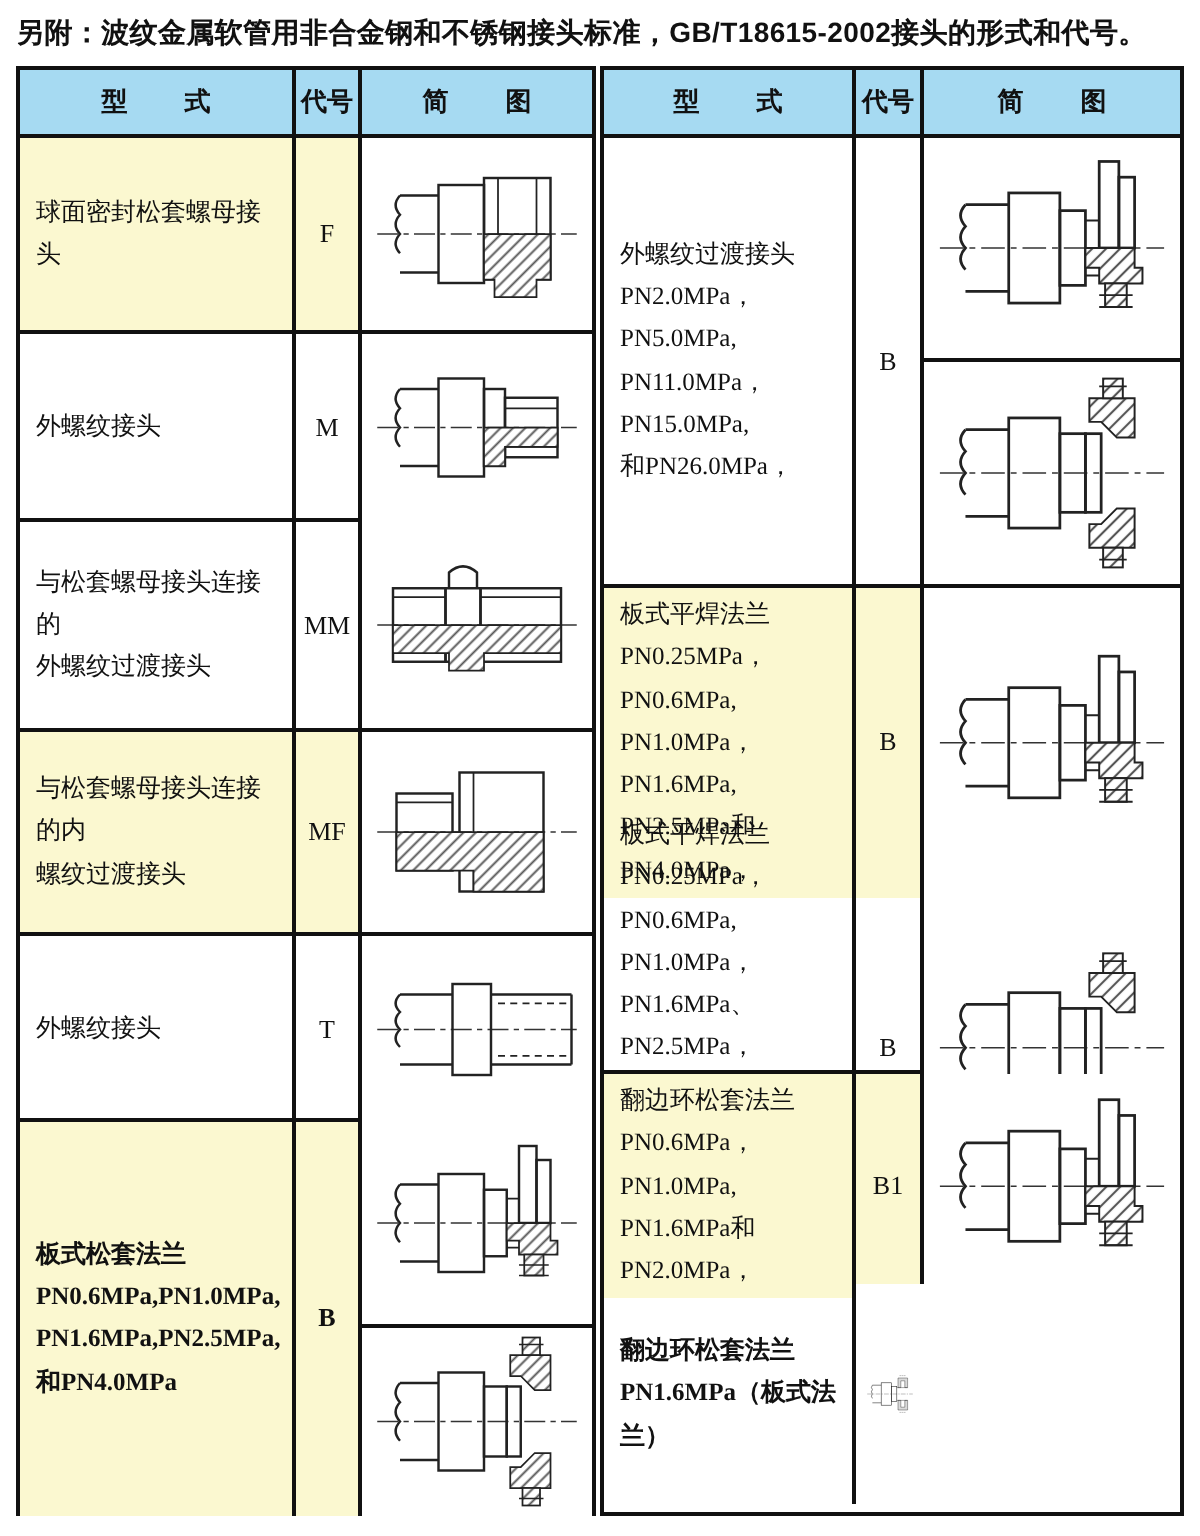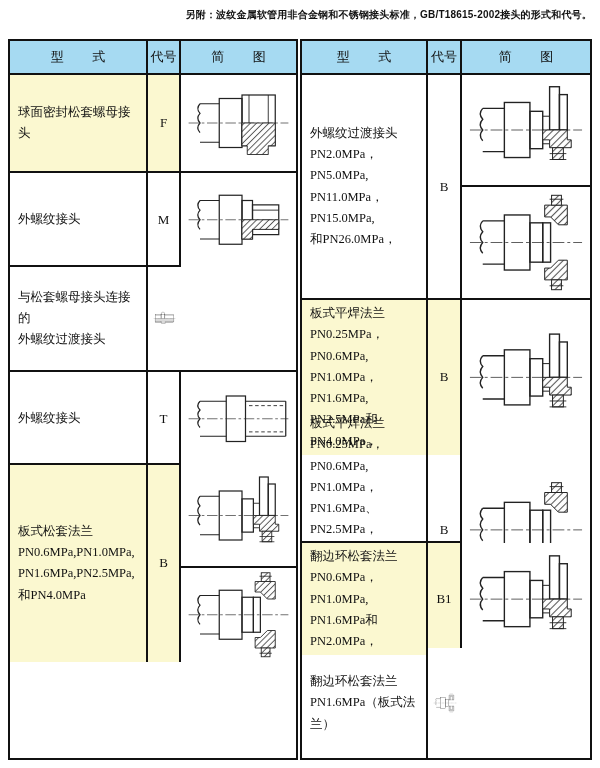--- a/index.html
+++ b/index.html
@@ -1,29 +1,29 @@
 <!DOCTYPE html>
 <html style="--blue: #a6daf2; --yellow: #fbf8d0;"><head>
 <meta charset="utf-8">
 <style>
   html,body{margin:0;padding:0;background:#fff;}
   body{width:600px;height:768px;overflow:hidden;font-family:"Liberation Sans",sans-serif;color:#111;}
-  .note{padding:8px 8px 17px 8px;font-size:10px;font-weight:bold;letter-spacing:.2px;text-align:right;}
+  .note{padding:8px 8px 7px 8px;font-size:14px;font-weight:bold;letter-spacing:.2px;}
   .tables{display:flex;gap:2px;margin:0 8px;}
   .tbl{border:2px solid #111;background:#fff;}
   .tbl.left{width:286px;}
   .tbl.right{width:288px;}
   .thead{display:grid;height:32px;background:var(--blue,#a6daf2);border-bottom:2px solid #111;}
   .left .thead,.left .row{grid-template-columns:138px 33px 1fr;}
   .right .thead,.right .row{grid-template-columns:126px 34px 1fr;}
-  .th{display:flex;align-items:center;justify-content:center;font-size:13px;font-weight:normal;border-right:2px solid #111;}
+  .th{display:flex;align-items:center;justify-content:center;font-size:13px;font-weight:bold;border-right:2px solid #111;}
   .th:last-child{border-right:none;}
   .spread{letter-spacing:2.2em;margin-right:-2.2em;white-space:nowrap;}
   .row{display:grid;border-bottom:2px solid #111;}
-  .row:last-child{border-bottom:none;}
+  .row:last-child{border-bottom:none;font-weight:bold;}
   .cell{border-right:2px solid #111;min-width:0;}
   .cell:last-child{border-right:none;}
   .type{font-family:"Liberation Serif",serif;font-size:12.5px;line-height:1.7;padding:3px 4px 3px 8px;display:flex;align-items:center;white-space:pre-line;}
   .code{font-family:"Liberation Serif",serif;font-size:13px;display:flex;align-items:center;justify-content:center;}
   .hl .type,.hl .code{background:var(--yellow,#fbf8d0);}
   .diagcell{display:flex;flex-direction:column;background:#fff;}
   .diag{flex:1 1 auto;display:flex;align-items:center;justify-content:center;padding:3px 5px;min-height:0;}
   .diag.split{border-bottom:2px solid #111;}
   .diag svg{width:100%;height:100%;}
 </style>
@@ -90,20 +90,21 @@
               <path d="M76,39 H106 M76,61 H106" fill="none" stroke="#222" stroke-width="1"></path>
               <path d="M64,50 H106 V61 H76 V72 H64 Z" fill="url(#h0)" stroke="#222" stroke-width="1"></path>
             </svg>
           </div>
       </div>
     </div>
 
     <div class="row" style="height:103px">
       <div class="cell type">与松套螺母接头连接的
 外螺纹过渡接头</div>
+      <div class="cell code">MM</div>
       <div class="cell diagcell">
         <div class="diag">
             <svg viewBox="0 0 120 100" preserveAspectRatio="xMidYMid meet" role="img">
               <defs>
                 <pattern id="h2" patternUnits="userSpaceOnUse" width="5" height="5" patternTransform="rotate(45)">
                   <rect width="5" height="5" fill="#fff"></rect>
                   <line x1="2.5" y1="0" x2="2.5" y2="5" stroke="#555" stroke-width="1.1"></line>
                 </pattern>
               </defs>
               <path d="M3,50 H117" fill="none" stroke="#333" stroke-width="0.8" stroke-dasharray="12 3 3 3"></path>
@@ -112,20 +113,43 @@
               <path d="M44,29 V20 q8,-7 16,0 V29" fill="none" stroke="#222" stroke-width="1.4"></path>
               <rect x="42" y="29" width="20" height="42" fill="none" stroke="#222" stroke-width="1.4"></rect>
               <rect x="62" y="29" width="46" height="42" fill="none" stroke="#222" stroke-width="1.4"></rect>
               <path d="M62,34 H108 M62,66 H108" fill="none" stroke="#222" stroke-width="1"></path>
               <path d="M12,50 H108 V66 H64 V76 H44 V66 H12 Z" fill="url(#h2)" stroke="#222" stroke-width="1"></path>
             </svg>
           </div>
       </div>
     </div>
 
+    <div class="row hl" style="height:100px">
+      <div class="cell type">与松套螺母接头连接的内
+螺纹过渡接头</div>
+      <div class="cell code">MF</div>
+      <div class="cell diagcell">
+        <div class="diag">
+            <svg viewBox="0 0 120 100" preserveAspectRatio="xMidYMid meet" role="img">
+              <defs>
+                <pattern id="h3" patternUnits="userSpaceOnUse" width="5" height="5" patternTransform="rotate(45)">
+                  <rect width="5" height="5" fill="#fff"></rect>
+                  <line x1="2.5" y1="0" x2="2.5" y2="5" stroke="#555" stroke-width="1.1"></line>
+                </pattern>
+              </defs>
+              <path d="M3,50 H117" fill="none" stroke="#333" stroke-width="0.8" stroke-dasharray="12 3 3 3"></path>
+              <rect x="14" y="28" width="32" height="44" fill="none" stroke="#222" stroke-width="1.4"></rect>
+              <path d="M14,33 H46 M14,67 H46" fill="none" stroke="#222" stroke-width="1"></path>
+              <rect x="50" y="16" width="48" height="68" fill="none" stroke="#222" stroke-width="1.4"></rect>
+              <path d="M58,16 V84" fill="none" stroke="#222" stroke-width="1"></path>
+              <path d="M14,50 H98 V84 H58 V72 H14 Z" fill="url(#h3)" stroke="#222" stroke-width="1"></path>
+            </svg>
+          </div>
+      </div>
+    </div>
 
     <div class="row" style="height:91px">
       <div class="cell type">外螺纹接头</div>
       <div class="cell code">T</div>
       <div class="cell diagcell">
         <div class="diag">
             <svg viewBox="0 0 120 100" preserveAspectRatio="xMidYMid meet" role="img">
               <defs>
                 <pattern id="h4" patternUnits="userSpaceOnUse" width="5" height="5" patternTransform="rotate(45)">
                   <rect width="5" height="5" fill="#fff"></rect>

